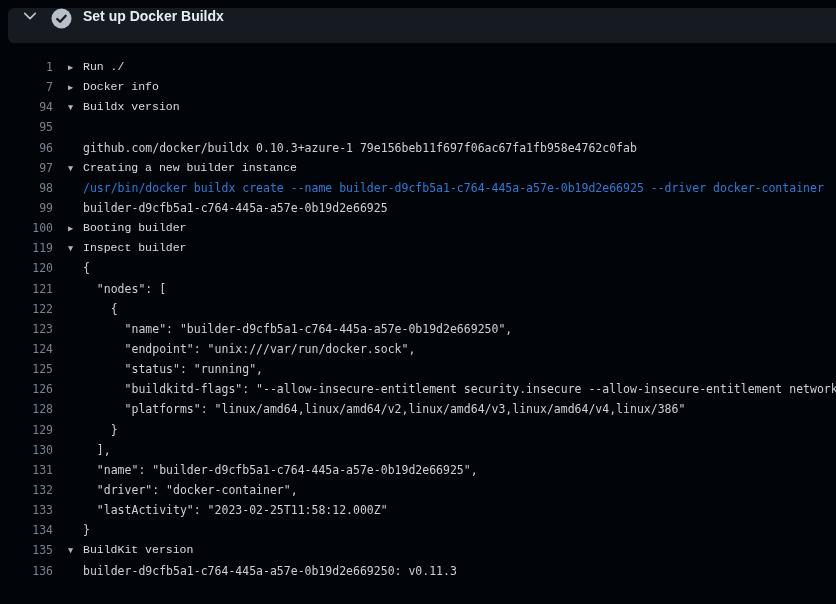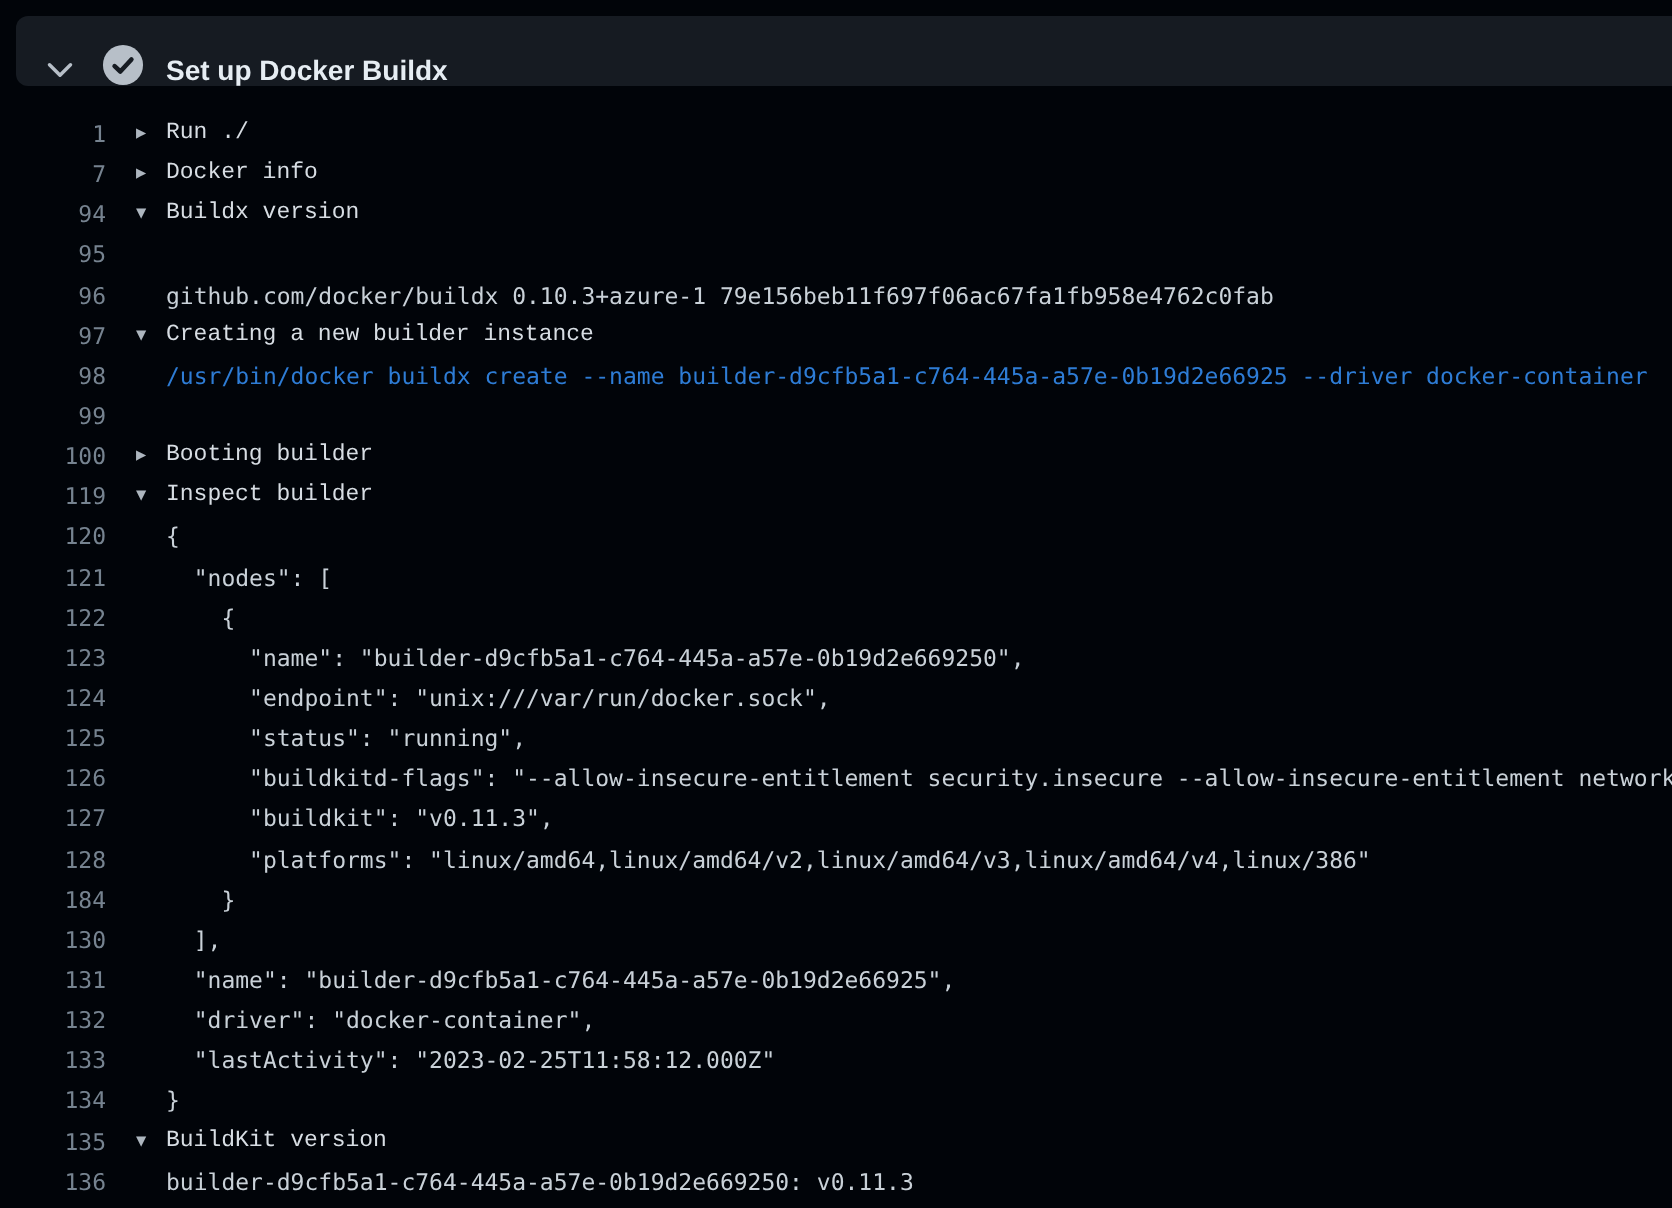--- a/index.html
+++ b/index.html
@@ -14,21 +14,21 @@
   
   .step-header {
     position: absolute;
     top: 8px;
     left: 8px;
     right: 0;
     height: 35px;
     background: #161b22;
     border-radius: 6px 0 0 6px;
     display: flex;
-    align-items: flex-end;
+    align-items: flex-start;
     cursor: pointer;
   }
   .chevron-btn {
     width: 16px;
     height: 16px;
     margin-left: 14px;
     flex: none;
     display: flex;
     align-items: center;
     justify-content: center;
@@ -136,20 +136,21 @@
     <span class="txt">Creating a new builder instance</span>
   </div>
     <div class="row command">
     <a class="num">98</a>
     <span class="marker"></span>
     <span class="txt">/usr/bin/docker buildx create --name builder-d9cfb5a1-c764-445a-a57e-0b19d2e66925 --driver docker-container</span>
   </div>
     <div class="row output">
     <a class="num">99</a>
     <span class="marker"></span>
+    <span class="txt">builder-d9cfb5a1-c764-445a-a57e-0b19d2e66925</span>
   </div>
     <div class="row group-collapsed">
     <a class="num">100</a>
     <span class="marker">▶</span>
     <span class="txt">Booting builder</span>
   </div>
     <div class="row group-expanded">
     <a class="num">119</a>
     <span class="marker">▼</span>
     <span class="txt">Inspect builder</span>
@@ -183,31 +184,26 @@
     <a class="num">125</a>
     <span class="marker"></span>
     <span class="txt">      "status": "running",</span>
   </div>
     <div class="row output">
     <a class="num">126</a>
     <span class="marker"></span>
     <span class="txt">      "buildkitd-flags": "--allow-insecure-entitlement security.insecure --allow-insecure-entitlement network.host",</span>
   </div>
     <div class="row output">
-    <a class="num">127</a>
-    <span class="marker"></span>
-    <span class="txt">      "buildkit": "v0.11.3",</span>
-  </div>
-    <div class="row output">
     <a class="num">128</a>
     <span class="marker"></span>
     <span class="txt">      "platforms": "linux/amd64,linux/amd64/v2,linux/amd64/v3,linux/amd64/v4,linux/386"</span>
   </div>
     <div class="row output">
-    <a class="num">184</a>
+    <a class="num">129</a>
     <span class="marker"></span>
     <span class="txt">    }</span>
   </div>
     <div class="row output">
     <a class="num">130</a>
     <span class="marker"></span>
     <span class="txt">  ],</span>
   </div>
     <div class="row output">
     <a class="num">131</a>

